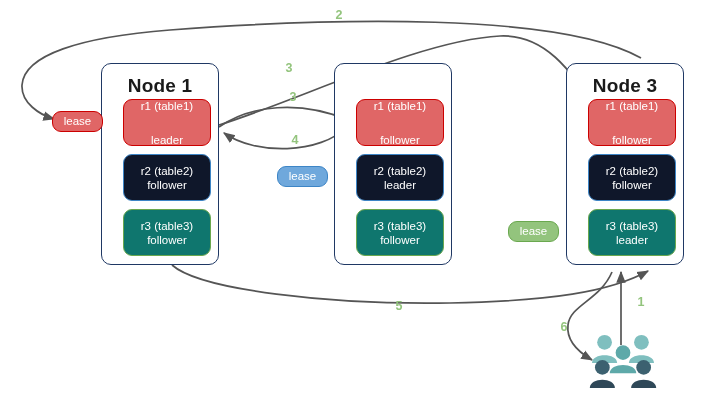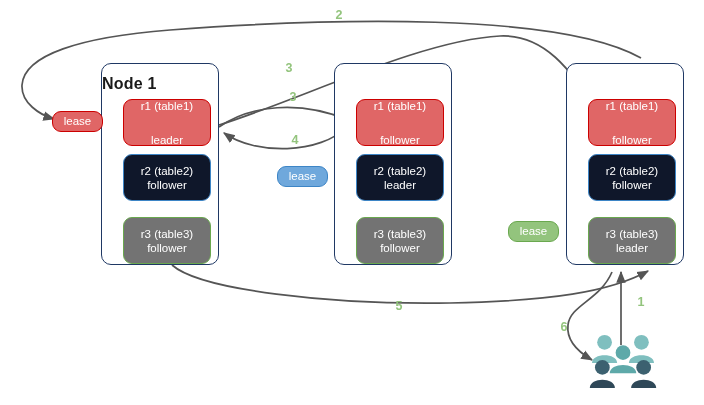--- a/index.html
+++ b/index.html
@@ -29,41 +29,42 @@
     position: absolute;
     box-sizing: border-box;
     border: 1.4px solid #1f3864;
     border-radius: 10px;
     background: #ffffff;
   }
   .node-title {
     position: absolute;
     left: 0;
     right: 0;
-    font-size: 16px;
+    text-align: center;
+    font-size: 19px;
     font-weight: bold;
     color: #1a1a1a;
     letter-spacing: .2px;
   }
   .replica {
     position: absolute;
     box-sizing: border-box;
     border-radius: 9px;
     display: flex;
     flex-direction: column;
     align-items: center;
     justify-content: center;
     color: #ffffff;
     font-size: 11.5px;
     line-height: 14px;
     text-align: center;
   }
   .rep-red    { background: #e06666; border: 1.6px solid #cc0000; gap: 20px; }
   .rep-blue   { background: #0f172a; border: 1.6px solid #3d85c6; }
-  .rep-green  { background: #737373; border: 1.6px solid #6aa84f; margin-top: 8px; }
+  .rep-green  { background: #0f766e; border: 1.6px solid #6aa84f; }
 
   .lease {
     position: absolute;
     box-sizing: border-box;
     border-radius: 9px;
     display: flex;
     align-items: center;
     justify-content: center;
     color: #ffffff;
     font-size: 11.5px;
@@ -142,20 +143,21 @@
       <span>r2 (table2)</span>
       <span>leader</span>
     </div>
     <div class="replica rep-green" style="left:21px; top:145px; width:88px; height:47px;">
       <span>r3 (table3)</span>
       <span>follower</span>
     </div>
   </div>
 
   <div class="node-box" style="left:566px; top:63px; width:118px; height:202px;">
+    <div class="node-title" style="top:11px;">Node 3</div>
 
     <div class="replica rep-red" style="left:21px; top:35px; width:88px; height:47px;">
       <span>r1 (table1)</span>
       <span>follower</span>
     </div>
     <div class="replica rep-blue" style="left:21px; top:90px; width:88px; height:47px;">
       <span>r2 (table2)</span>
       <span>follower</span>
     </div>
     <div class="replica rep-green" style="left:21px; top:145px; width:88px; height:47px;">

